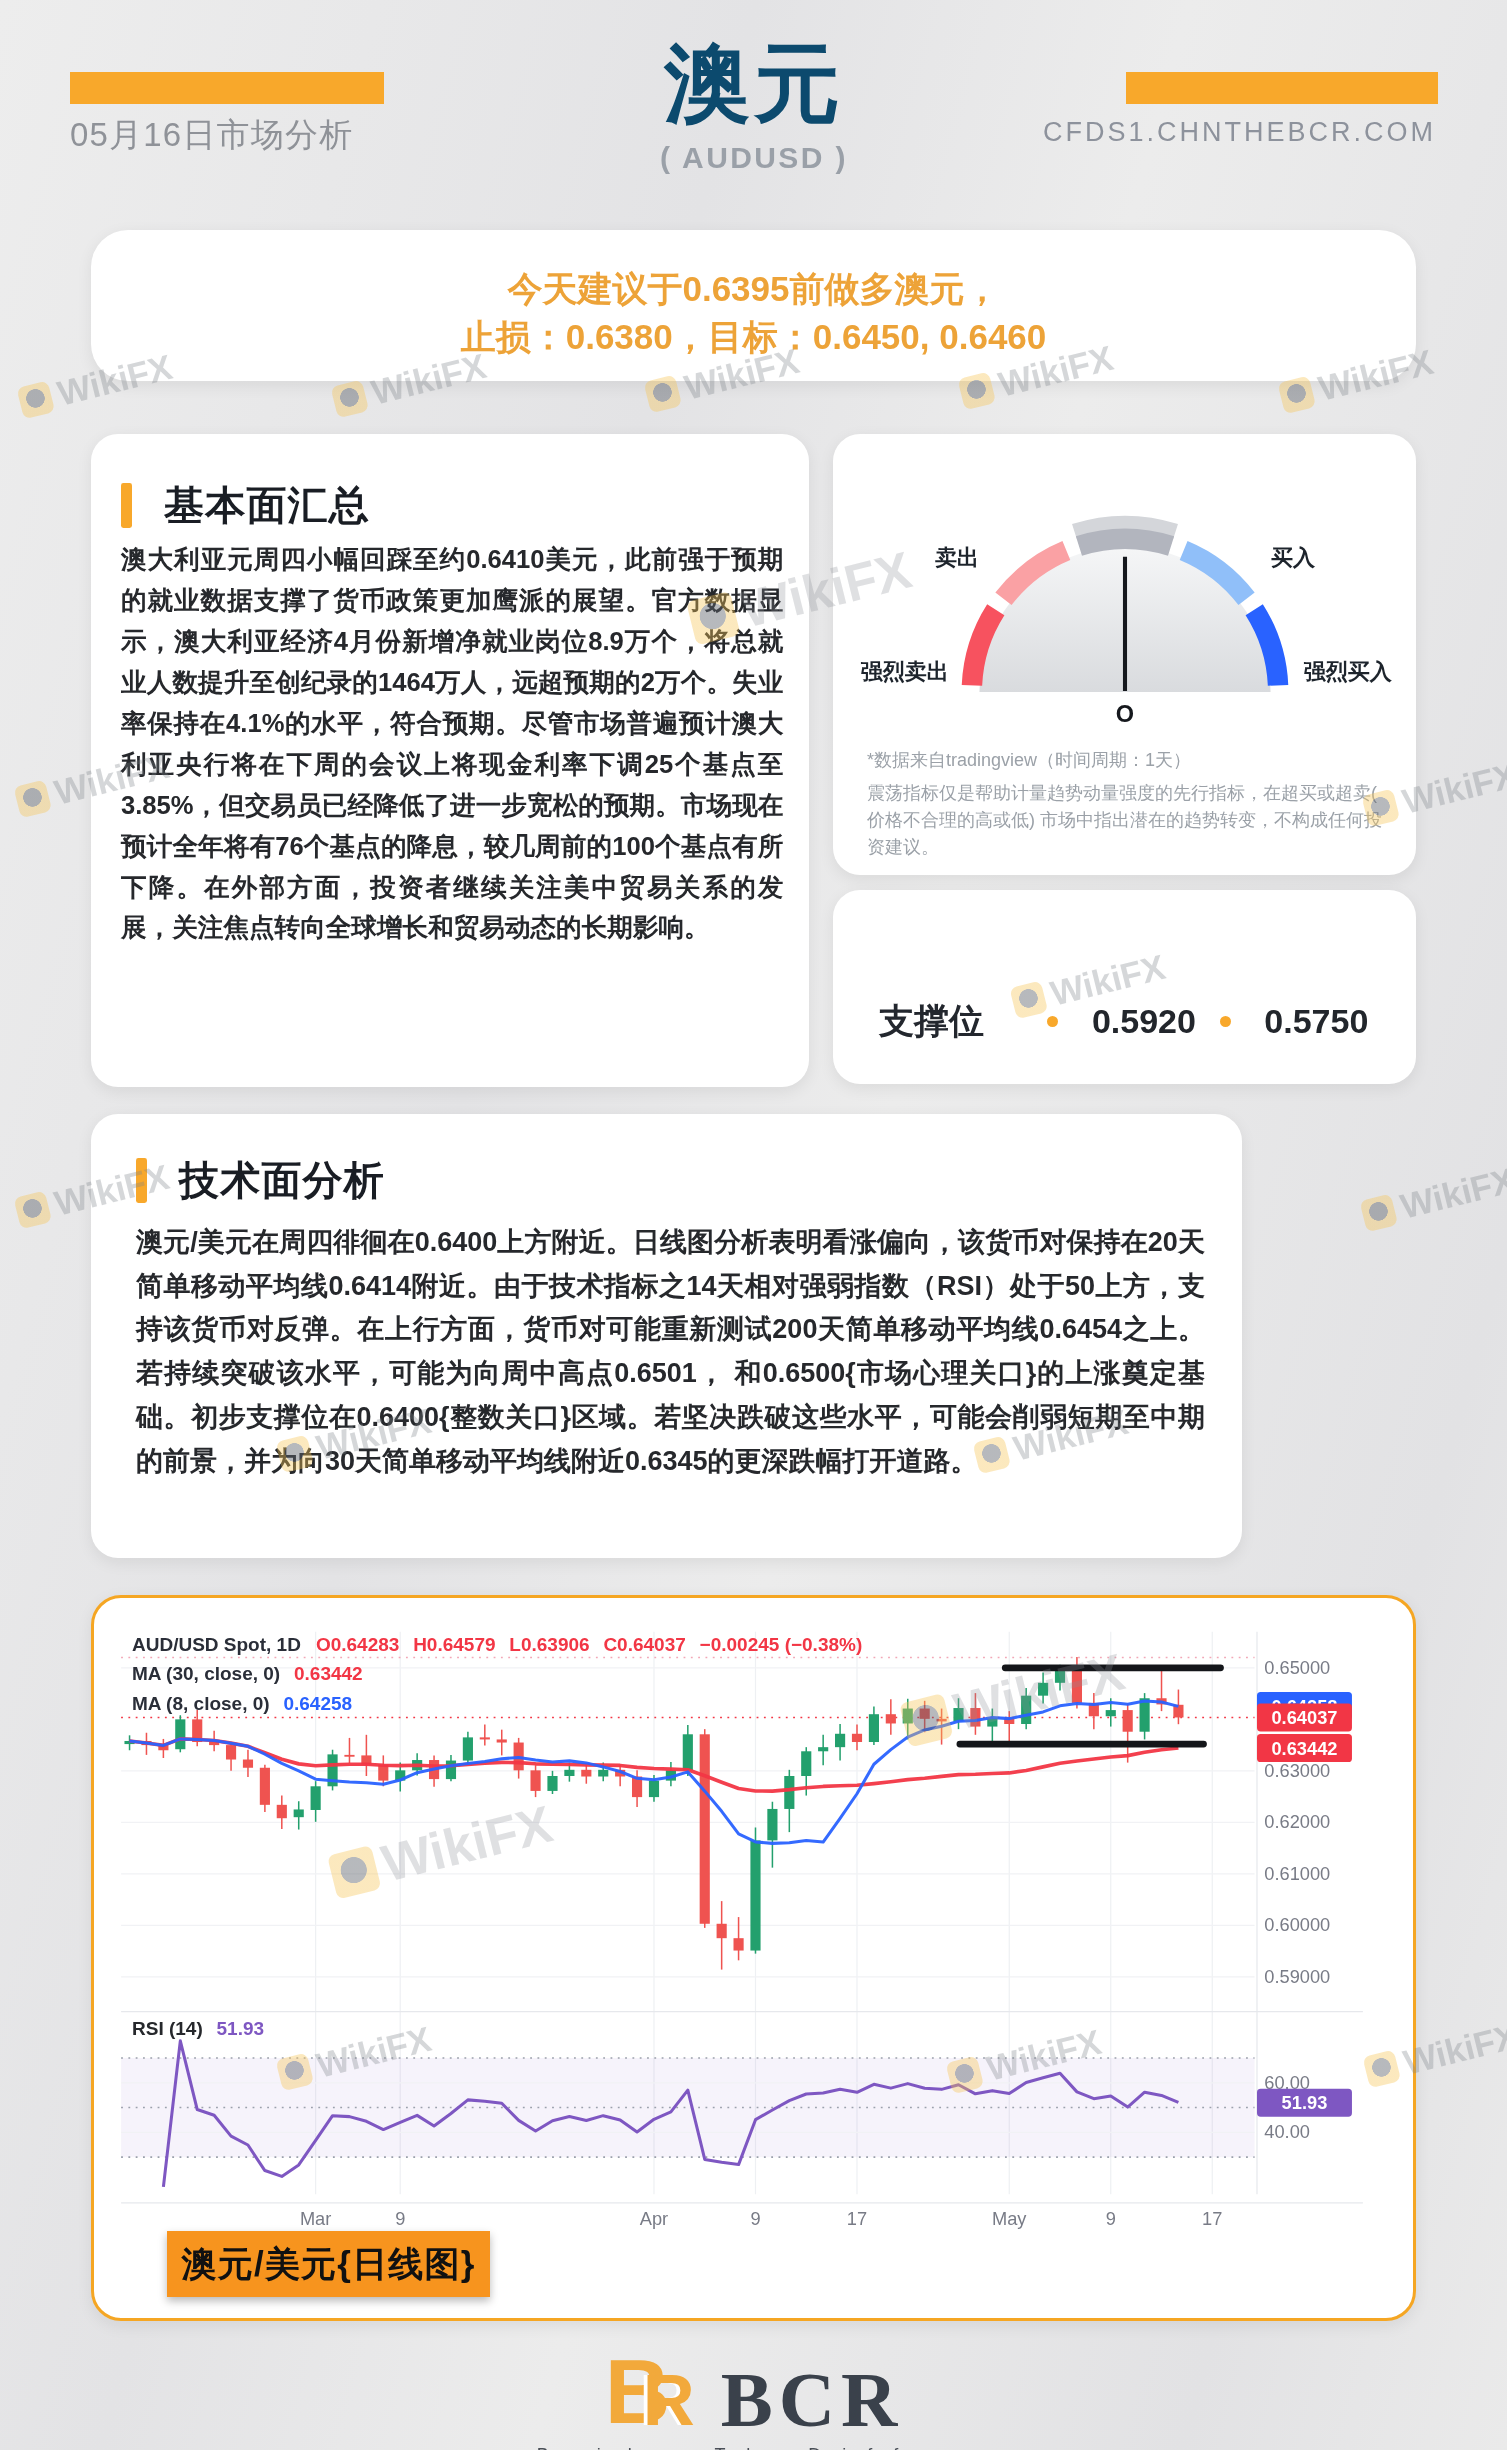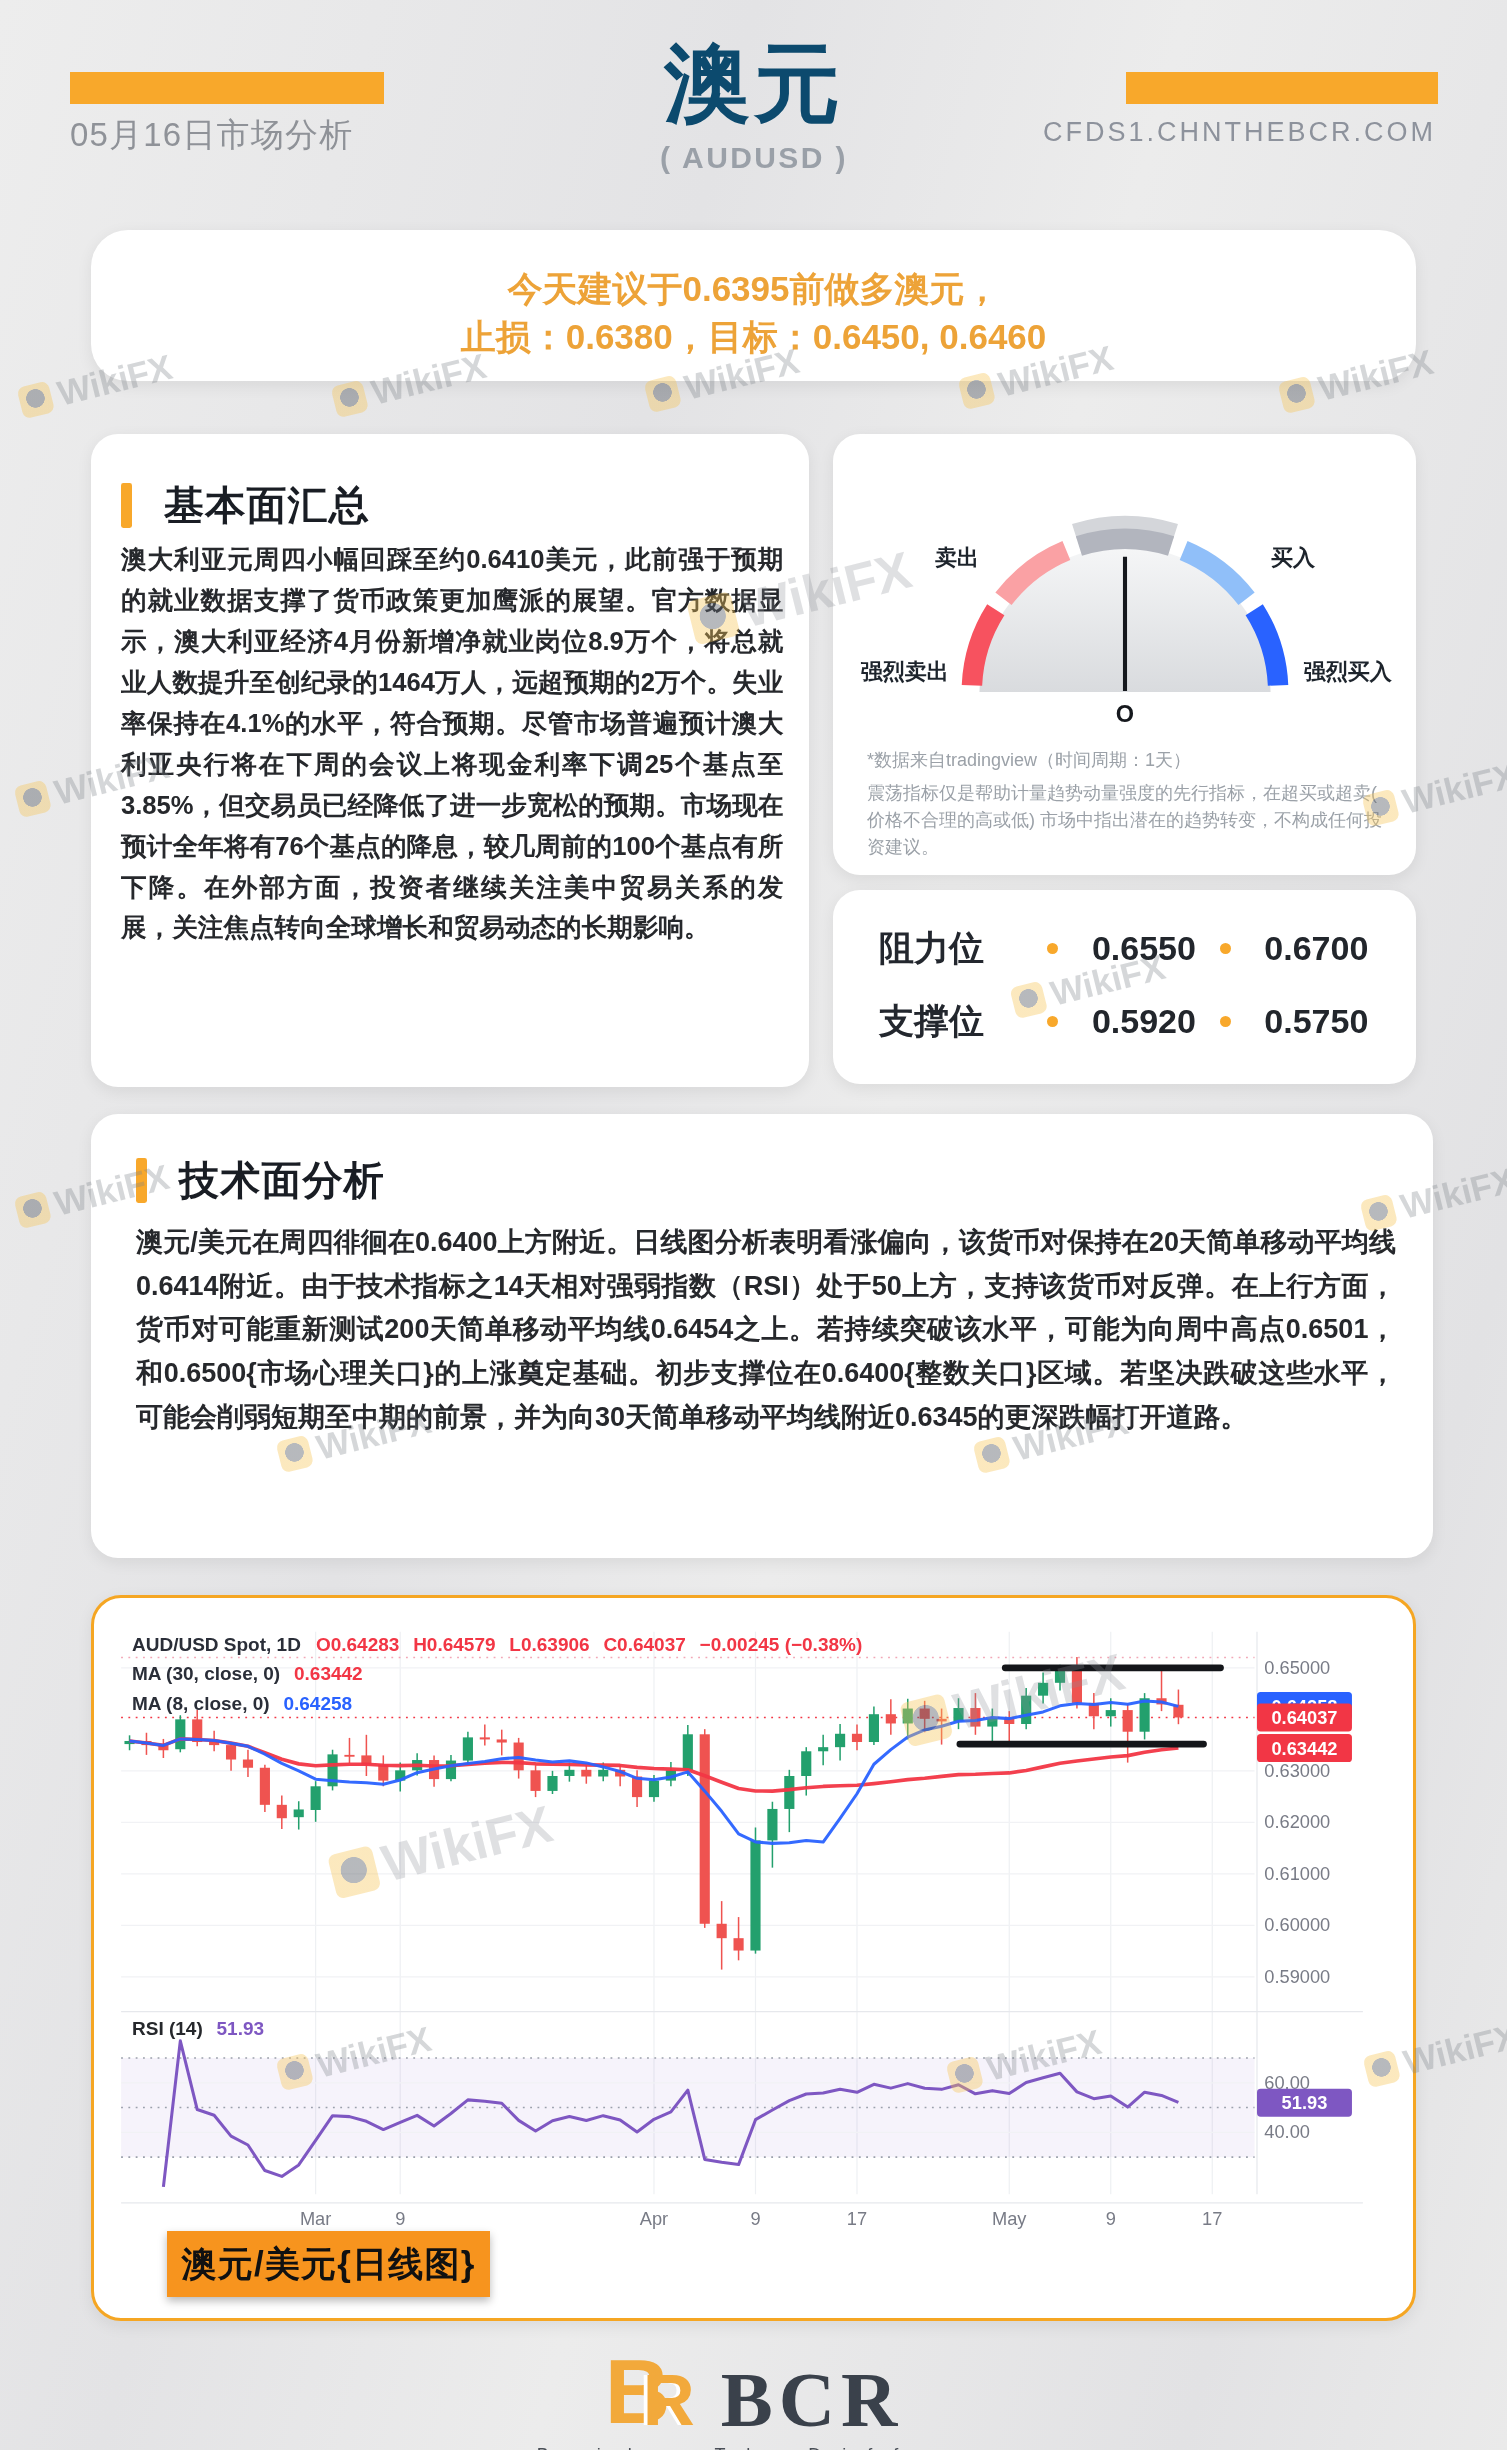--- a/index.html
+++ b/index.html
@@ -46,21 +46,21 @@
 
   
   .levels-card { left:833px; top:890px; width:583px; height:194px; }
   .lv-row { position:absolute; left:46px; right:30px; display:flex; align-items:center; }
   .lv-row.r1 { top:35px; } .lv-row.r2 { top:108px; }
   .lv-label { font-size:35px; font-weight:900; color:#23272e; width:170px; }
   .lv-dot { width:11px; height:11px; border-radius:50%; background:#F8A82B; margin:0 16px 0 6px; flex:none; }
   .lv-val { font-size:34px; font-weight:700; color:#22262c; width:146px; text-align:center; }
 
   
-  .tech-card { left:91px; top:1114px; width:1342px; height:444px; }
+  .tech-card { left:91px; top:1114px; width:1151px; height:444px; }
   .tech-body { position:absolute; left:45px; right:37px; top:107px; font-size:27px; line-height:1.62; font-weight:700; color:#26282c; text-align:justify; }
 
   
   .chart-card { left:91px; top:1595px; width:1325px; height:726px; border:3.7px solid #F5A623; border-radius:30px; background:#fff; position:absolute; box-shadow:0 4.9px 16px rgba(0,0,0,.07); }
   .chart-wrap { position:absolute; left:21px; top:24px; width:1254px; height:615px; }
   .legend { position:absolute; left:17px; top:8.5px; font-size:19px; font-weight:700; line-height:1.45; z-index:5; }
   .legend .lab { color:#2a2e38; } .legend .red { color:#F23645; } .legend .blue { color:#2962FF; }
   .legend .row { margin-bottom:2.4px; }
   .rsi-legend { position:absolute; left:17px; top:396px; font-size:19px; font-weight:700; z-index:5; }
   .rsi-legend .val { color:#7E57C2; margin-left:8.5px; }
@@ -128,27 +128,20 @@
     <div class="gauge-label g-sell">卖出</div>
     <div class="gauge-label g-buy">买入</div>
     <div class="gauge-label g-ssell">强烈卖出</div>
     <div class="gauge-label g-sbuy">强烈买入</div>
   </div>
   <div class="gauge-note note1">*数据来自tradingview（时间周期：1天）</div>
   <div class="gauge-note note2">震荡指标仅是帮助计量趋势动量强度的先行指标，在超买或超卖( 价格不合理的高或低) 市场中指出潜在的趋势转变，不构成任何投资建议。</div>
 </div>
 
 <div class="card levels-card">
-  <div class="lv-row r1">
-    <div class="lv-label">阻力位</div>
-    <div class="lv-dot"></div>
-    <div class="lv-val">0.6550</div>
-    <div class="lv-dot"></div>
-    <div class="lv-val">0.6700</div>
-  </div>
   <div class="lv-row r2">
     <div class="lv-label">支撑位</div>
     <div class="lv-dot"></div>
     <div class="lv-val">0.5920</div>
     <div class="lv-dot"></div>
     <div class="lv-val">0.5750</div>
   </div>
 </div>
 
 <div class="card tech-card">

